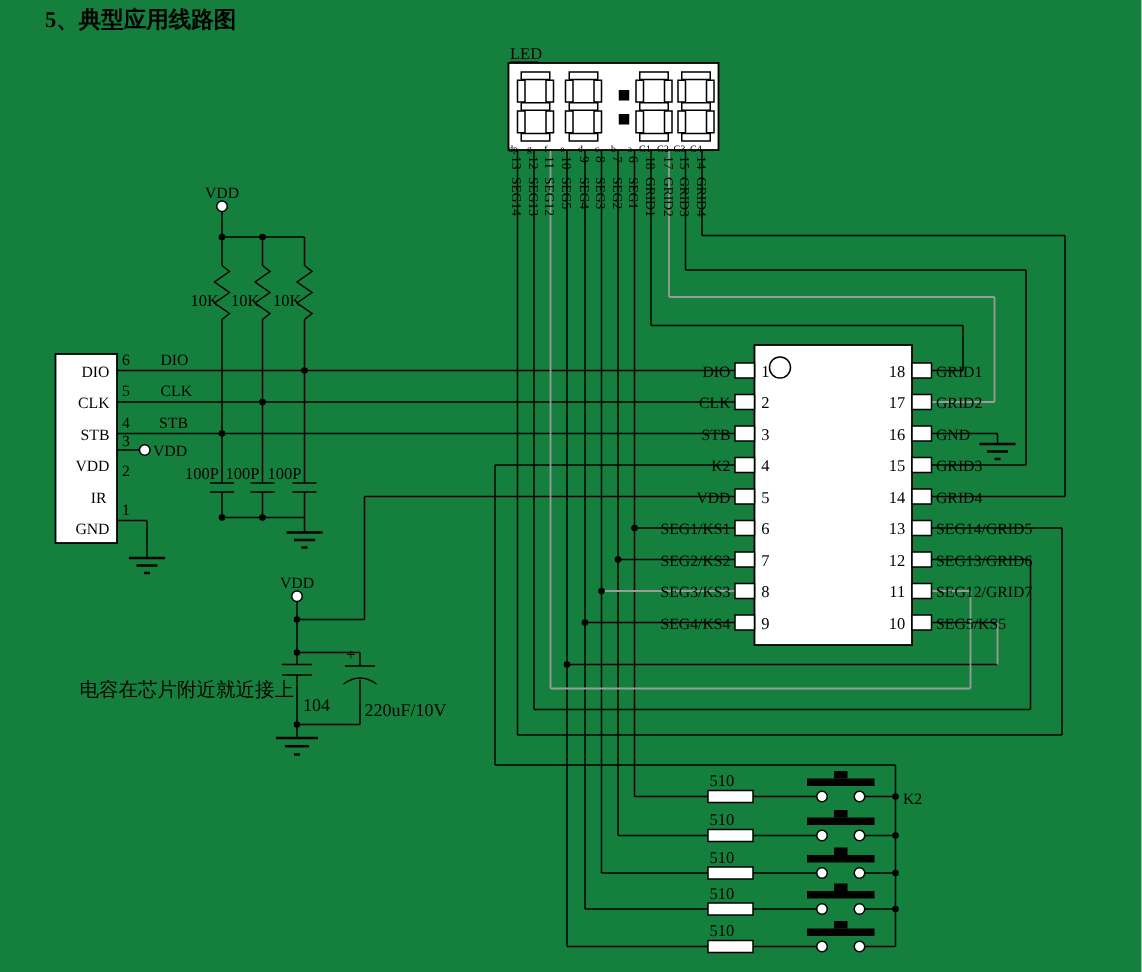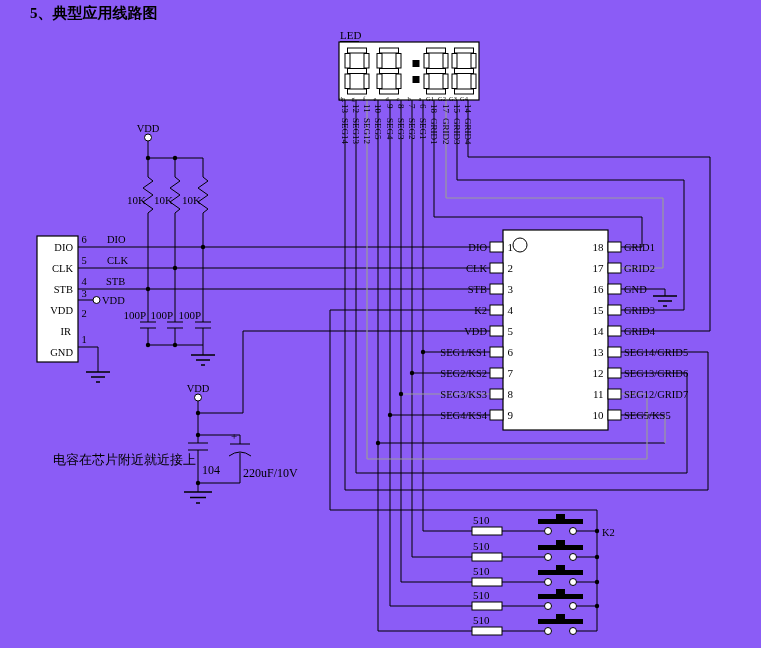--- a/index.html
+++ b/index.html
@@ -1,16 +1,16 @@
 <!DOCTYPE html>
 <html><head>
 <meta charset="utf-8">
 <style>
   html,body{margin:0;padding:0;background:#fff;}
-  #stage{position:relative;width:761px;height:648px;background:#8b5cf6;overflow:hidden;}
+  #stage{position:relative;width:761px;height:648px;background:#15803d;overflow:hidden;}
   svg text{font-family:"Liberation Serif","DejaVu Serif",serif;fill:#000;}
   .t65{font-size:6.5px}
   .t9{font-size:9px}
   .t10{font-size:10.5px}
   .t11{font-size:11px}
   .t12{font-size:12px}
   .t13{font-size:13px}
   .title{font-size:15px;font-weight:bold}
   .ae{text-anchor:end}
   .am{text-anchor:middle}

